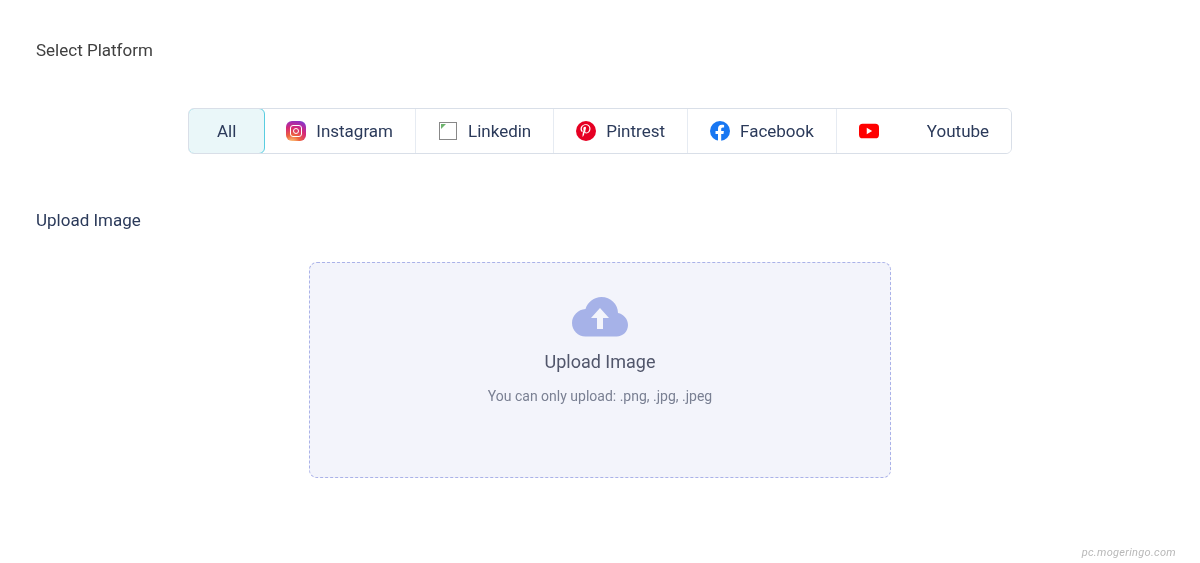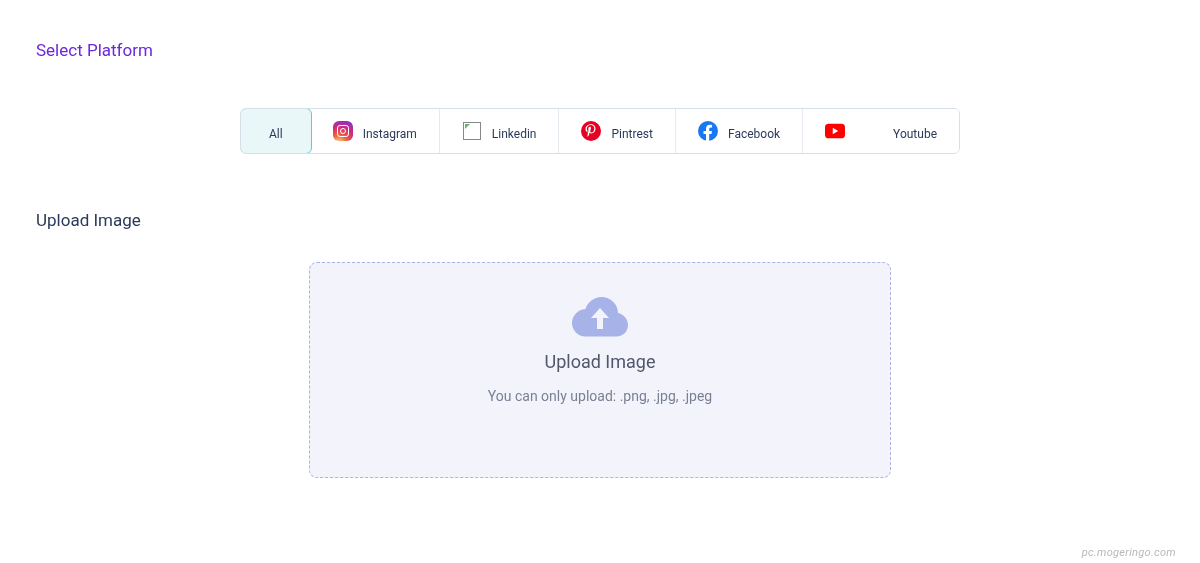--- a/index.html
+++ b/index.html
@@ -11,41 +11,41 @@
       font-family: -apple-system, BlinkMacSystemFont, "Segoe UI", Roboto, Helvetica, Arial, sans-serif;
       background: #ffffff;
       color: #2b3a5a;
       padding: 40px 36px 20px 36px;
       width: 1200px;
       height: 563px;
       position: relative;
     }
     .section-title {
       font-size: 17px;
-      color: #6d28d9;
+      color: #404040;
       margin-bottom: 48px;
       font-weight: 400;
     }
     .platform-row {
       display: flex;
       justify-content: center;
       margin-bottom: 56px;
     }
     .platform-tabs {
       display: inline-flex;
       border: 1px solid #d9dfe8;
       border-radius: 6px;
       overflow: hidden;
     }
     .platform-tab {
       display: flex;
       align-items: flex-end;
       gap: 10px;
       padding: 12px 22px;
-      font-size: 12px;
+      font-size: 17px;
       color: #2b3a5a;
       cursor: pointer;
       background: #ffffff;
       border-right: 1px solid #e6ebf2;
       white-space: nowrap;
     }
     .platform-tab:last-child {
       border-right: none;
       gap: 48px;
     }

